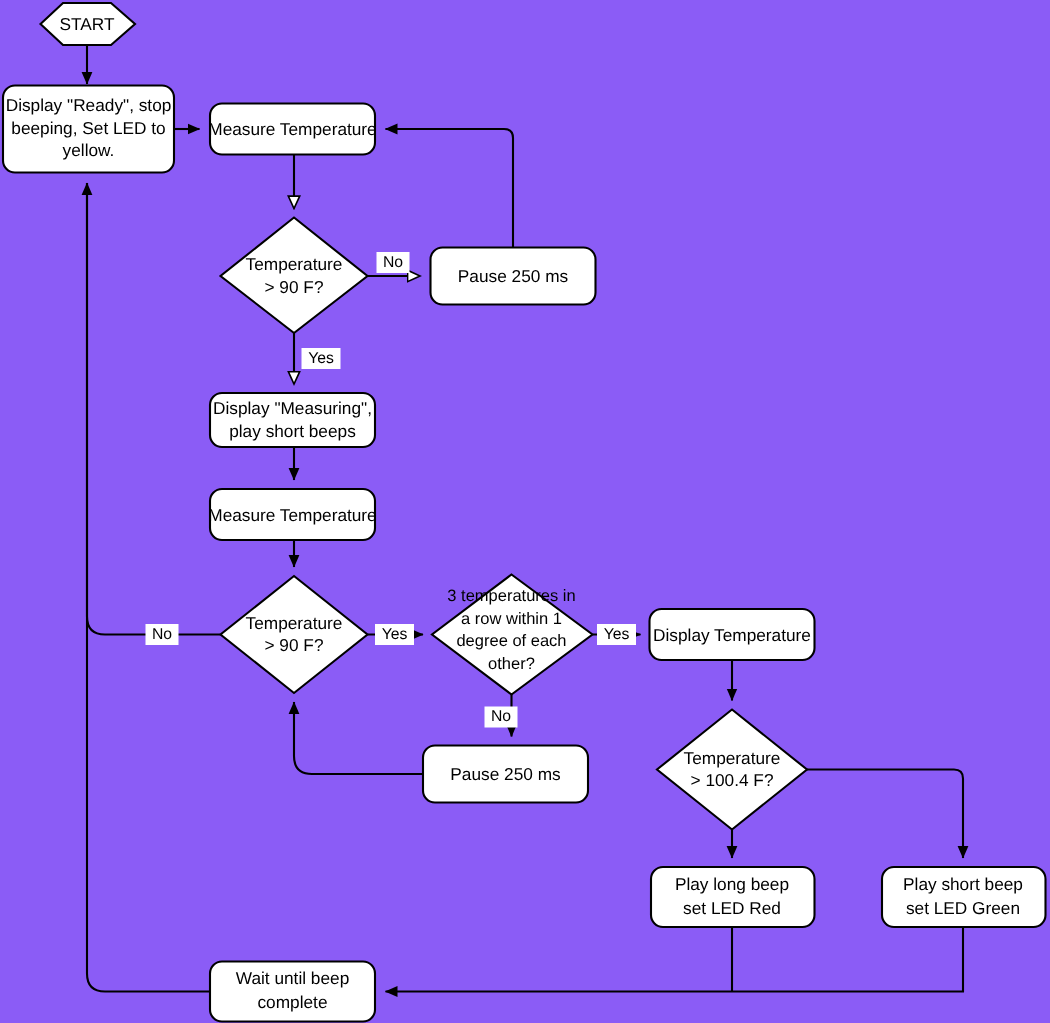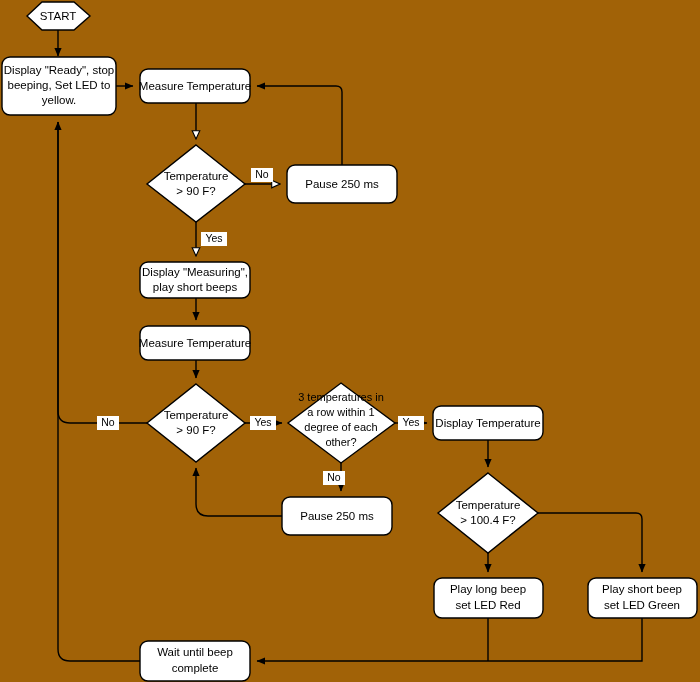--- a/index.html
+++ b/index.html
@@ -4,21 +4,21 @@
 <style>
   html, body {
     margin: 0;
     padding: 0;
     background: #ffffff;
   }
   #canvas-wrap {
     position: relative;
     width: 700px;
     height: 682px;
-    background: #a16207;
+    background: #8b5cf6;
     overflow: hidden;
     font-family: "Liberation Sans", sans-serif;
   }
   svg#flowchart {
     display: block;
     width: 700px;
     height: 682px;
   }
   .node-shape {
     fill: #ffffff;

